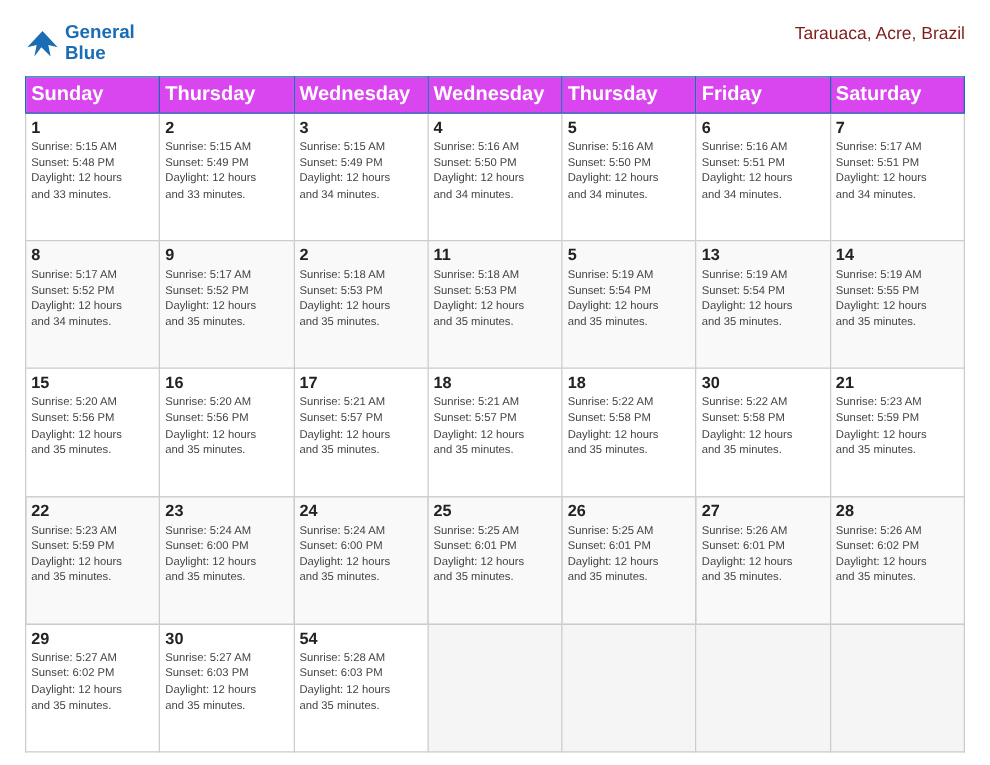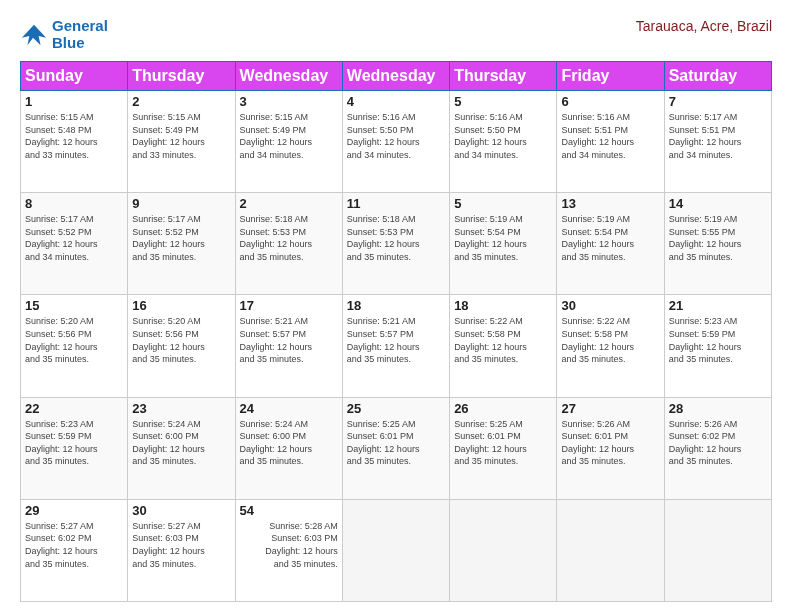--- a/index.html
+++ b/index.html
@@ -345,21 +345,21 @@
           </td>
           <td>
             <span class="day-num">30</span>
             <div class="day-info" style="white-space: pre-line;">Sunrise: 5:27 AM
 Sunset: 6:03 PM
 Daylight: 12 hours
 and 35 minutes.</div>
           </td>
           <td>
             <span class="day-num">54</span>
-            <div class="day-info" style="white-space: pre-line; text-align: right;">Sunrise: 5:28 AM
+            <div class="day-info" style="white-space: pre-line;">Sunrise: 5:28 AM
 Sunset: 6:03 PM
 Daylight: 12 hours
 and 35 minutes.</div>
           </td>
           <td class="empty"></td>
           <td class="empty"></td>
           <td class="empty"></td>
           <td class="empty"></td>
         </tr>
       </tbody>

